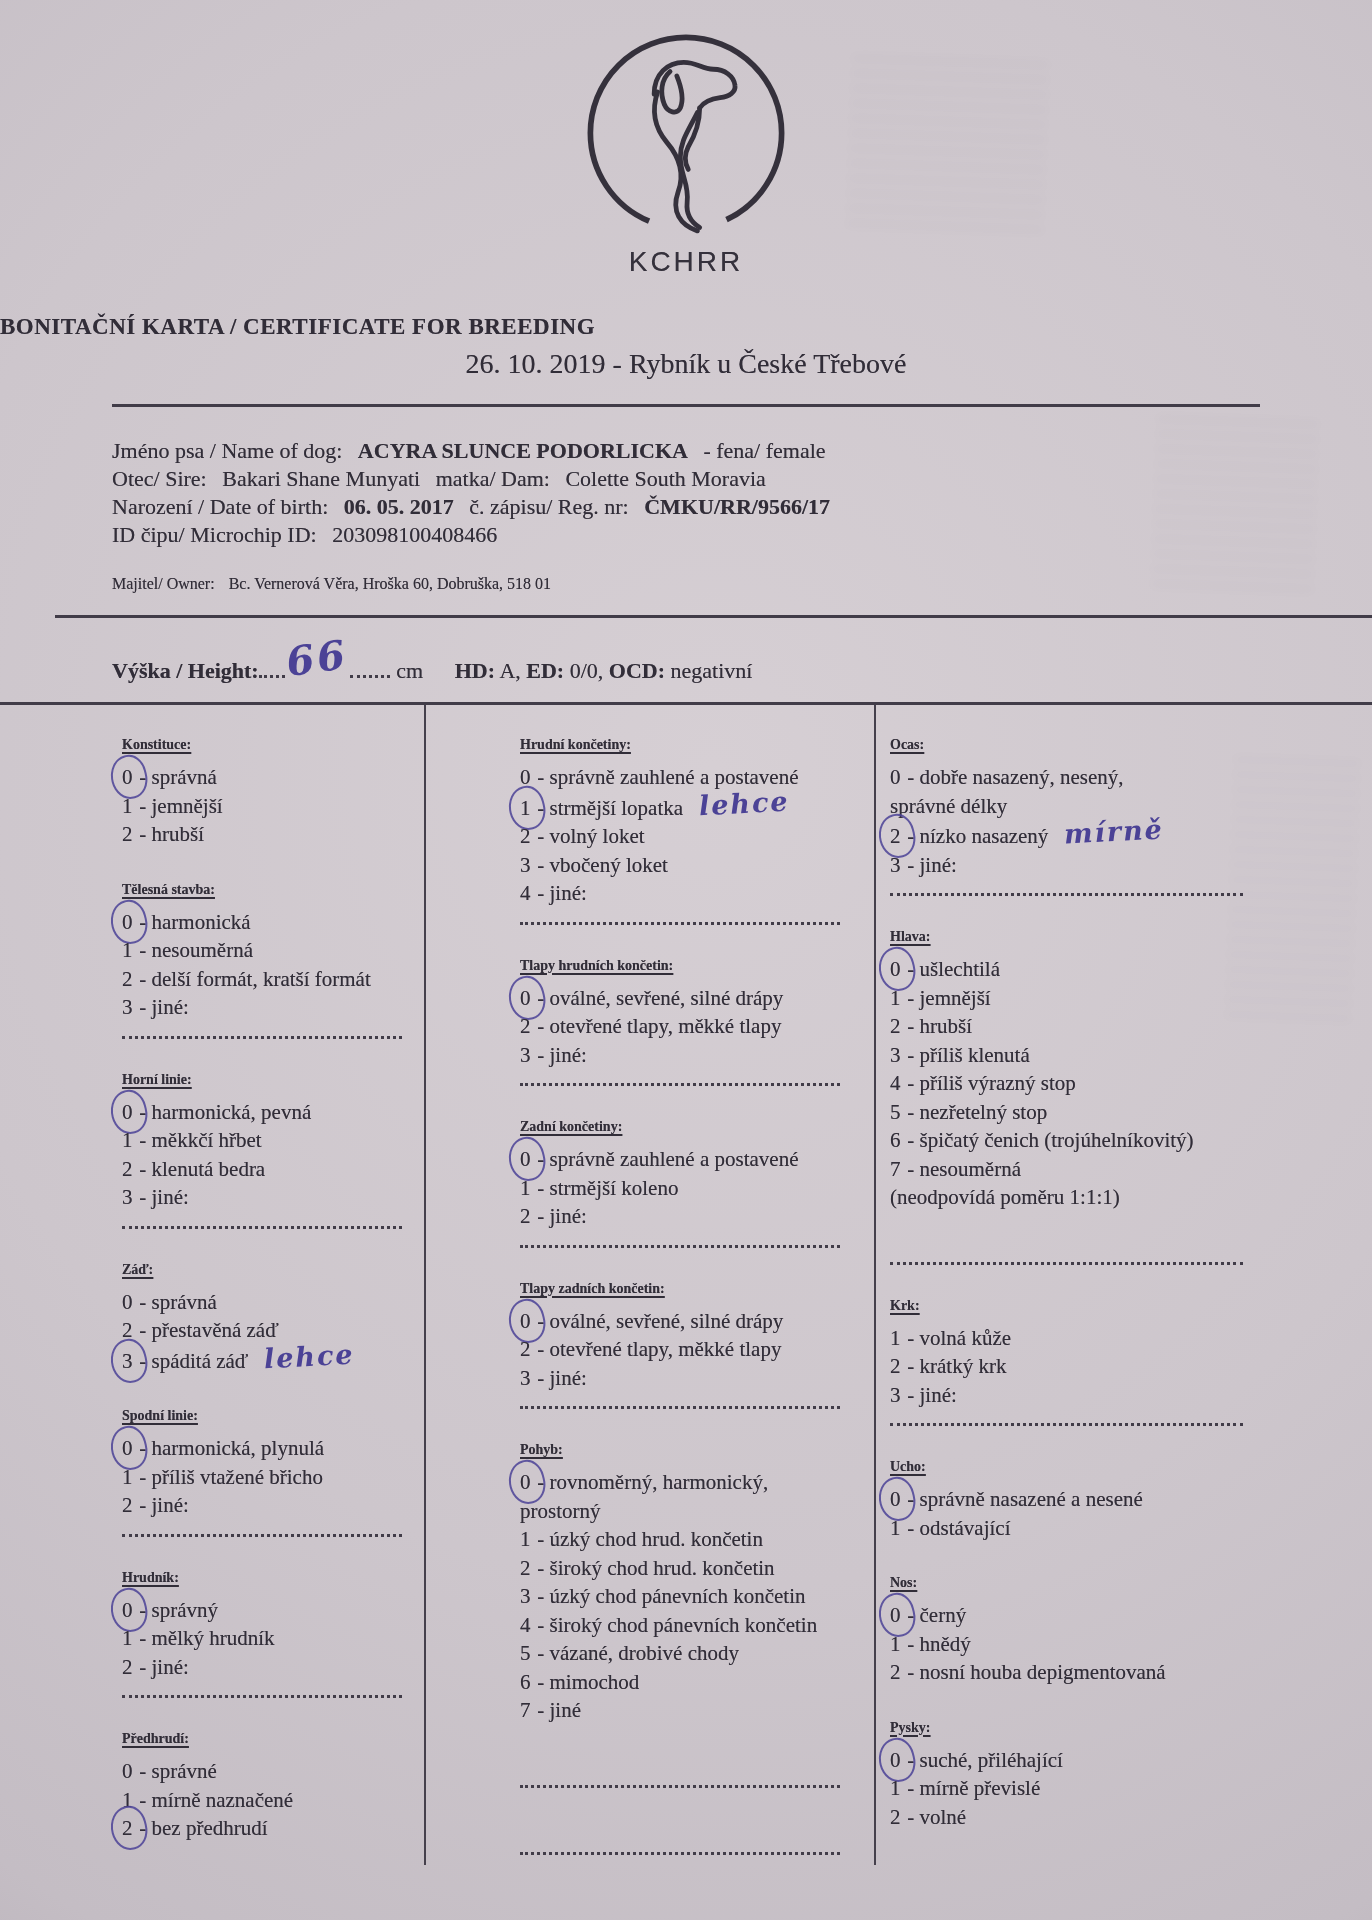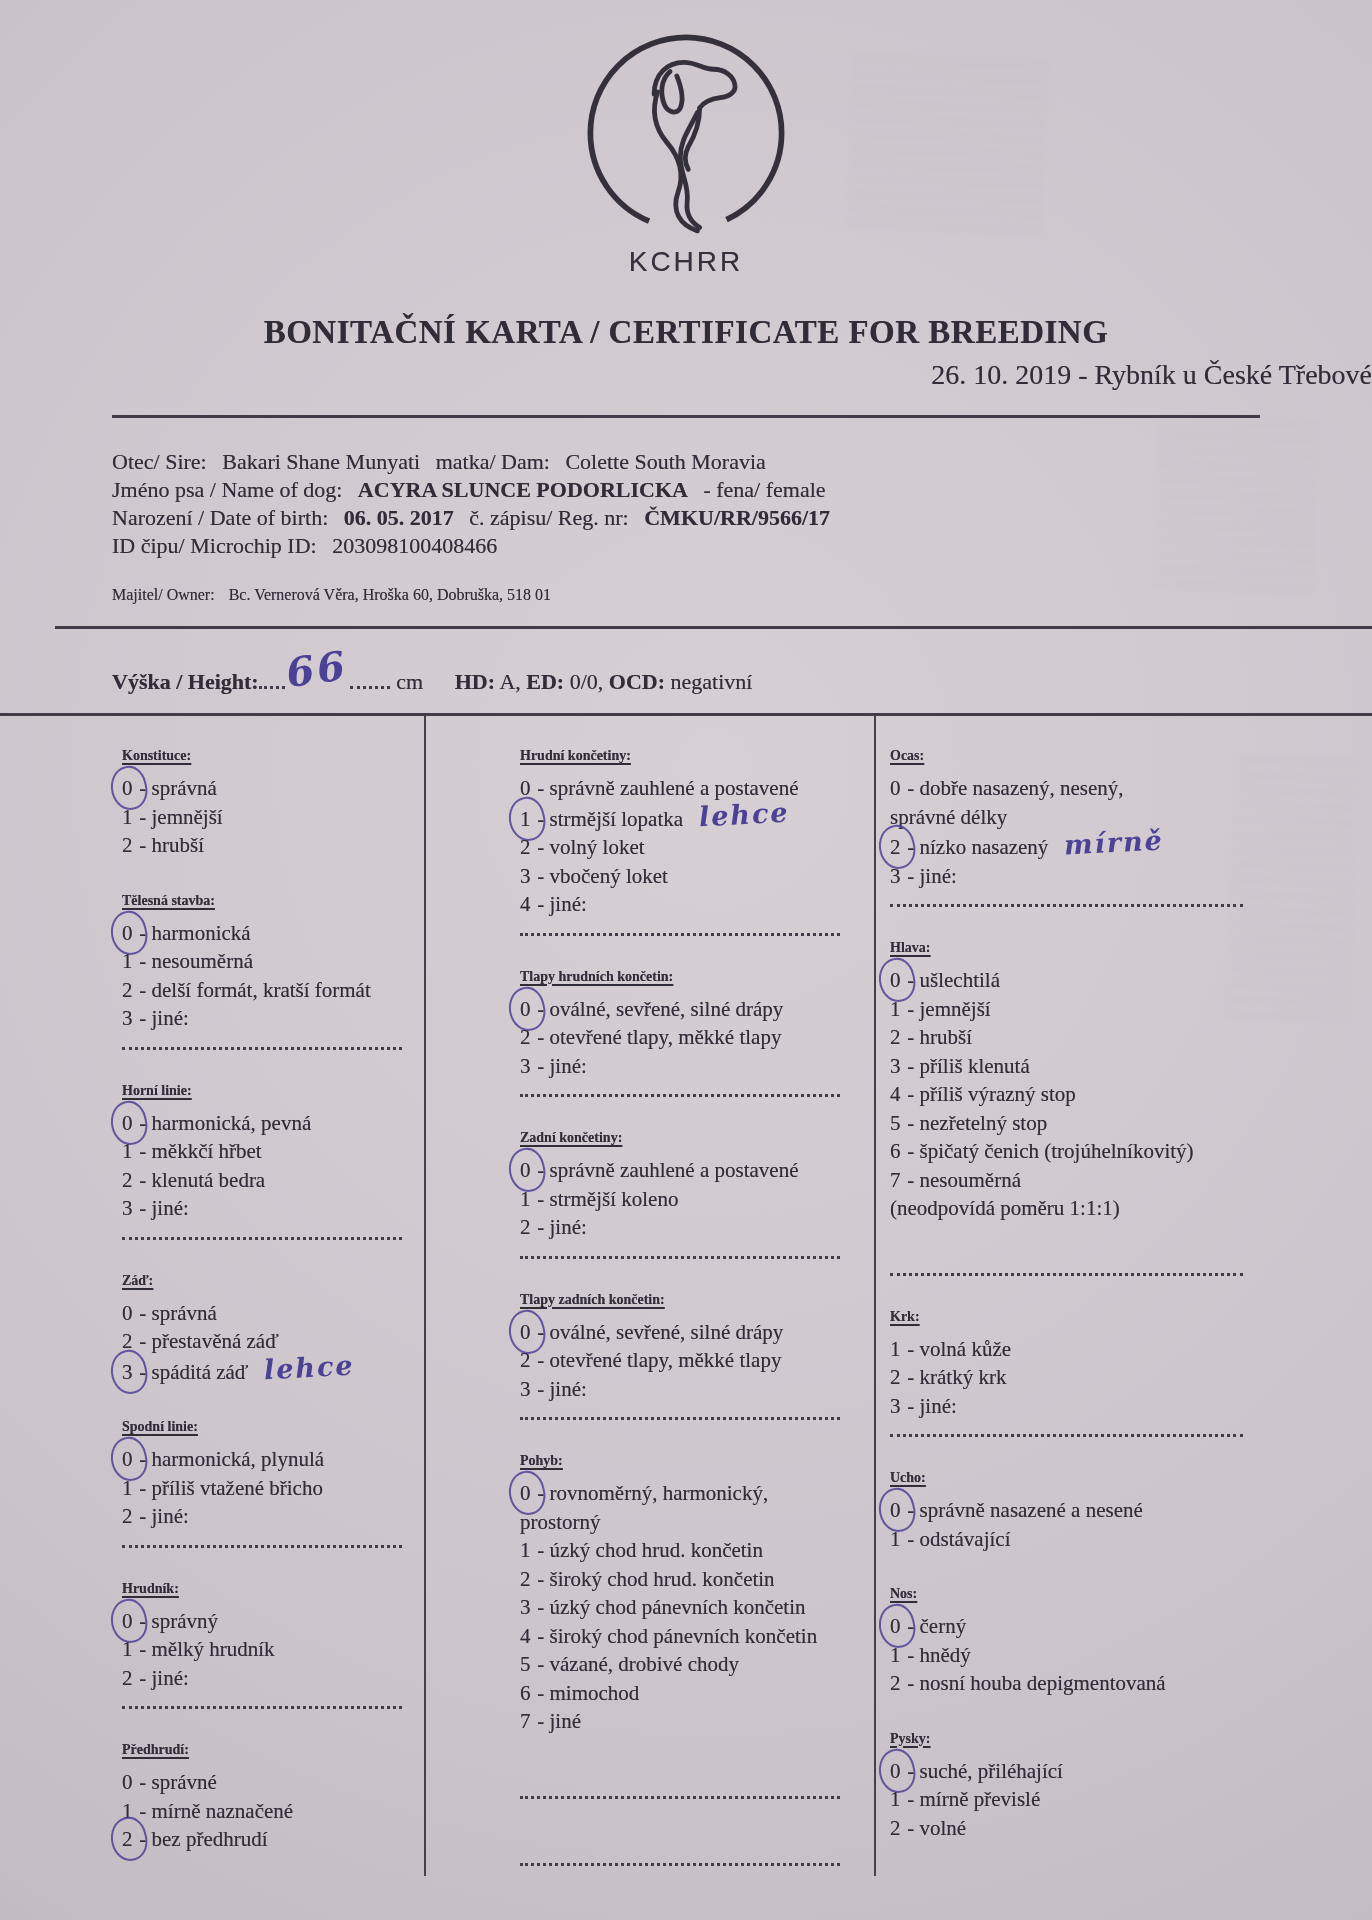--- a/index.html
+++ b/index.html
@@ -28,24 +28,24 @@
   .bleed.b3{left:1230px;top:760px;width:125px;height:270px;opacity:.10;}
 
   .logo-wrap{padding-top:26px;text-align:center;}
   .logo-wrap svg{display:block;margin:0 auto;}
   .logo-text{
     font-family:"Liberation Sans", sans-serif;
     font-weight:normal;font-size:28px;letter-spacing:3px;
     margin-top:6px;color:#35313c;
   }
   .title{
-    text-align:center;font-weight:bold;font-size:33px;
+    font-weight:bold;font-size:23px;
     letter-spacing:.5px;margin-top:36px;
   }
-  .subtitle{text-align:right;font-size:28px;margin-top:8px;}
+  .subtitle{text-align:center;font-size:28px;margin-top:8px;}
 
   .rule{border-top:3px solid #413c48;}
   .rule-1{margin:24px 112px 0 112px;}
   .rule-2{margin:22px 0 0 55px;border-top-width:3px;}
   .rule-3{margin:12px 0 0 0;border-top-width:3px;}
 
   .info{margin:30px 90px 0 112px;font-size:22px;line-height:28px;}
   .info .row{white-space:nowrap;}
   .b{font-weight:bold;}
   .sp{display:inline-block;width:10px;}
@@ -112,29 +112,29 @@
     <div class="logo-text">KCHRR</div>
   </div>
 
   <div class="title">BONITAČNÍ KARTA / CERTIFICATE FOR BREEDING</div>
   <div class="subtitle">26. 10. 2019 - Rybník u České Třebové</div>
 
   <div class="rule rule-1"></div>
 
   <div class="info">
     <div class="row">
+      <span>Jméno psa / Name of dog:</span><span class="sp"></span>
+      <span class="b">ACYRA  SLUNCE  PODORLICKA</span><span class="sp"></span>
+      <span>- fena/ female</span>
+    </div>
+    <div class="row">
       <span>Otec/ Sire:</span><span class="sp"></span>
       <span>Bakari Shane Munyati</span><span class="sp"></span>
       <span>matka/ Dam:</span><span class="sp"></span>
       <span>Colette South Moravia</span>
-    </div>
-    <div class="row">
-      <span>Jméno psa / Name of dog:</span><span class="sp"></span>
-      <span class="b">ACYRA  SLUNCE  PODORLICKA</span><span class="sp"></span>
-      <span>- fena/ female</span>
     </div>
     <div class="row">
       <span>Narození / Date of birth:</span><span class="sp"></span>
       <span class="b">06. 05. 2017</span><span class="sp"></span>
       <span>č. zápisu/ Reg. nr:</span><span class="sp"></span>
       <span class="b">ČMKU/RR/9566/17</span>
     </div>
     <div class="row">
       <span>ID čipu/ Microchip ID:</span><span class="sp"></span>
       <span>203098100408466</span>

